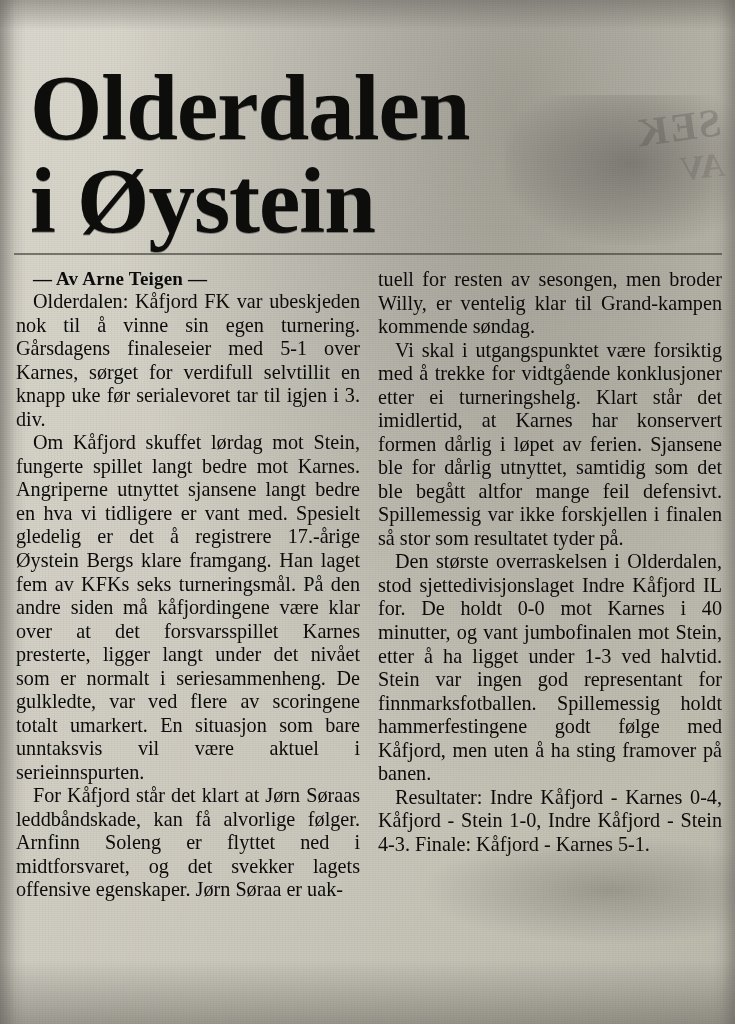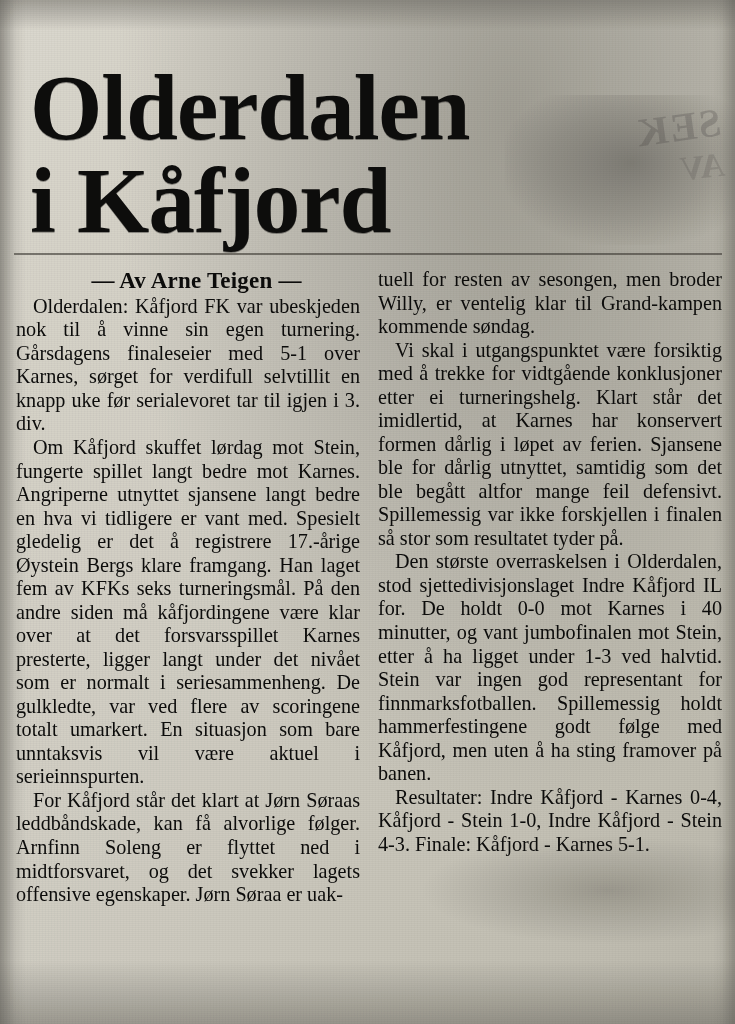--- a/index.html
+++ b/index.html
@@ -141,23 +141,23 @@
     text-justify: inter-word;
     hyphens: manual;
   }
   .col p {
     margin: 0;
     text-indent: 17px;
   }
   .col p.noindent { text-indent: 0; }
   .byline {
     margin: 0 0 1px 0;
-    text-align: center;
-    font-weight: bold;
-    font-size: 23px;
+    text-align: left;
+    font-weight: bold;
+    font-size: 19px;
     letter-spacing: 0.2px;
   }
   .results {
     margin-top: 2px;
     text-indent: 0;
   }
   .col-right { padding-top: 0px; }
 
   
   .col, .headline { filter: saturate(0.2) contrast(1.05); }
@@ -168,21 +168,21 @@
 <div class="clipping">
 
   <div class="smudge-b"></div>
   <div class="smudge-a"></div>
 
   <div class="bleed">SEK</div>
   <div class="bleed2">AV</div>
 
   <h1 class="headline">
     <span class="l1">Olderdalen</span>
-    <span class="l2">i Kåfjord</span>
+    <span class="l2">i Øystein</span>
   </h1>
 
   <div class="rule"></div>
 
   <div class="columns">
 
     <div class="col col-left">
       <p class="byline">— Av Arne Teigen —</p>
       <p>Olderdalen: Kåfjord FK var ubeskjeden nok til å vinne sin egen turnering. Gårsdagens finaleseier med 5-1 over Karnes, sørget for verdifull selvtillit en knapp uke før serialevoret tar til igjen i 3. div.</p>
       <p>Om Kåfjord skuffet lørdag mot Stein, fungerte spillet langt bedre mot Karnes. Angriperne utnyttet sjansene langt bedre en hva vi tidligere er vant med. Spesielt gledelig er det å registrere 17.-årige Øystein Bergs klare framgang. Han laget fem av KFKs seks turneringsmål. På den andre siden må kåfjordingene være klar over at det forsvarsspillet Karnes presterte, ligger langt under det nivået som er normalt i seriesammenheng. De gulkledte, var ved flere av scoringene totalt umarkert. En situasjon som bare unntaksvis vil være aktuel i serieinnspurten.</p>

